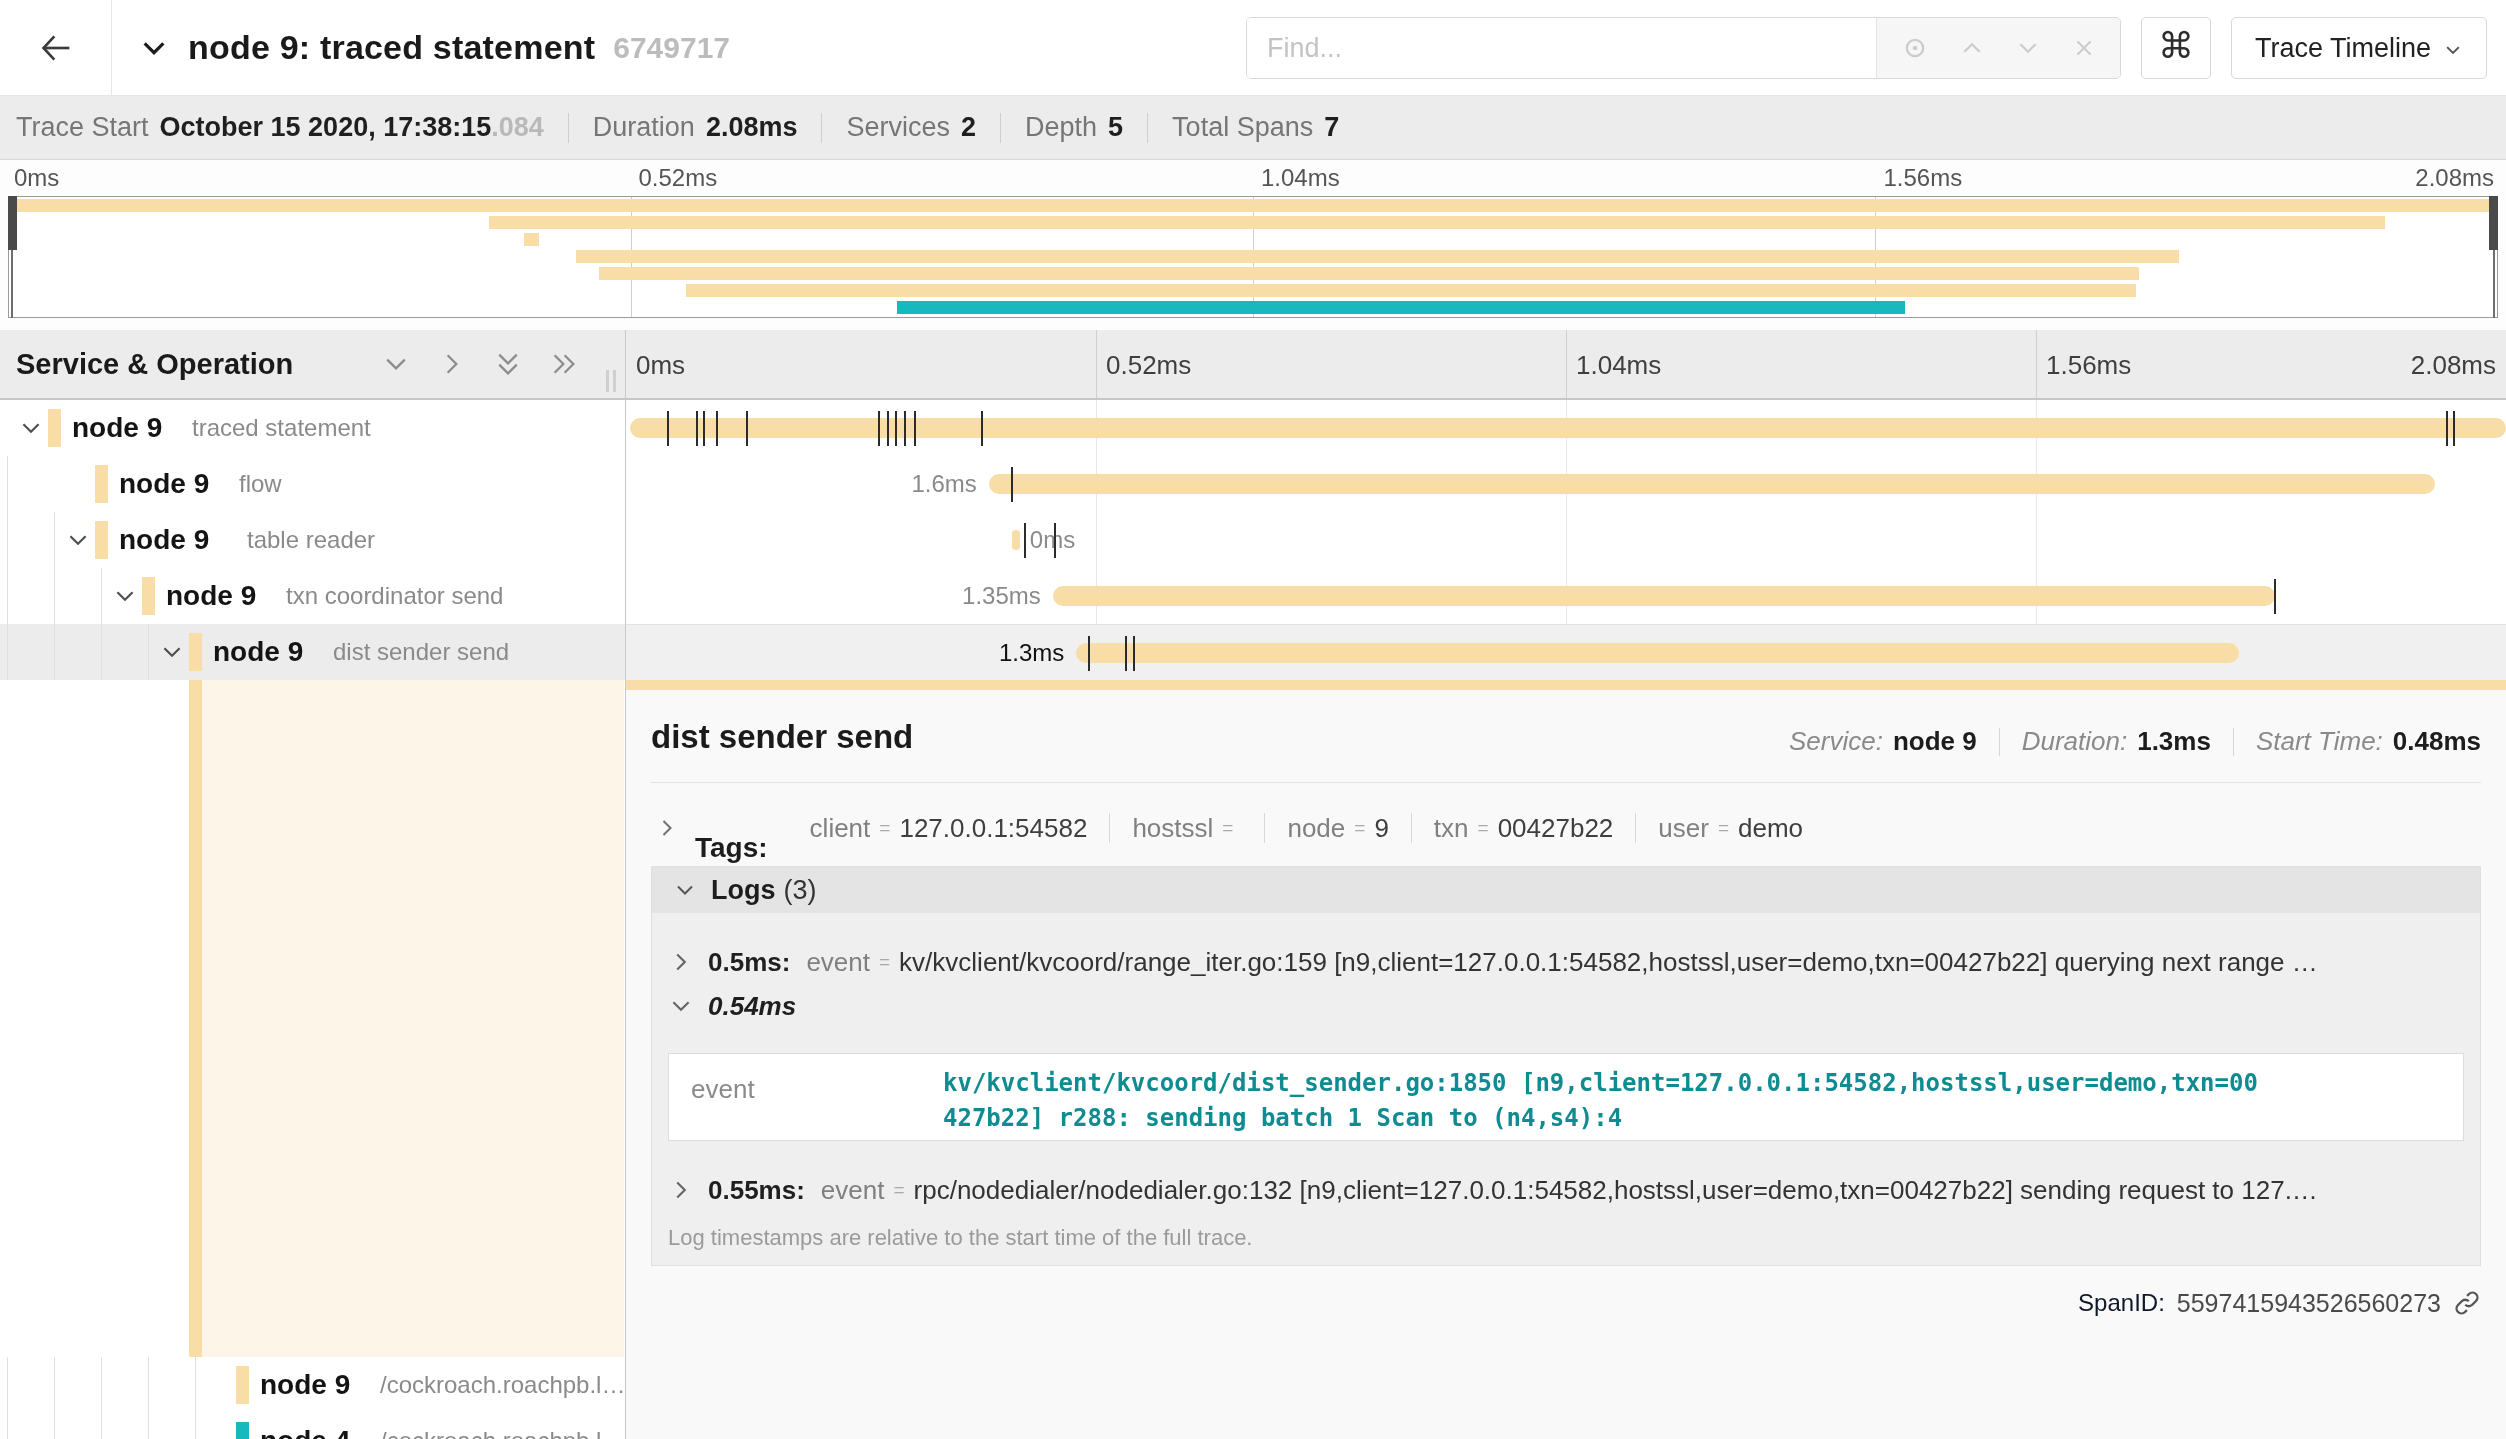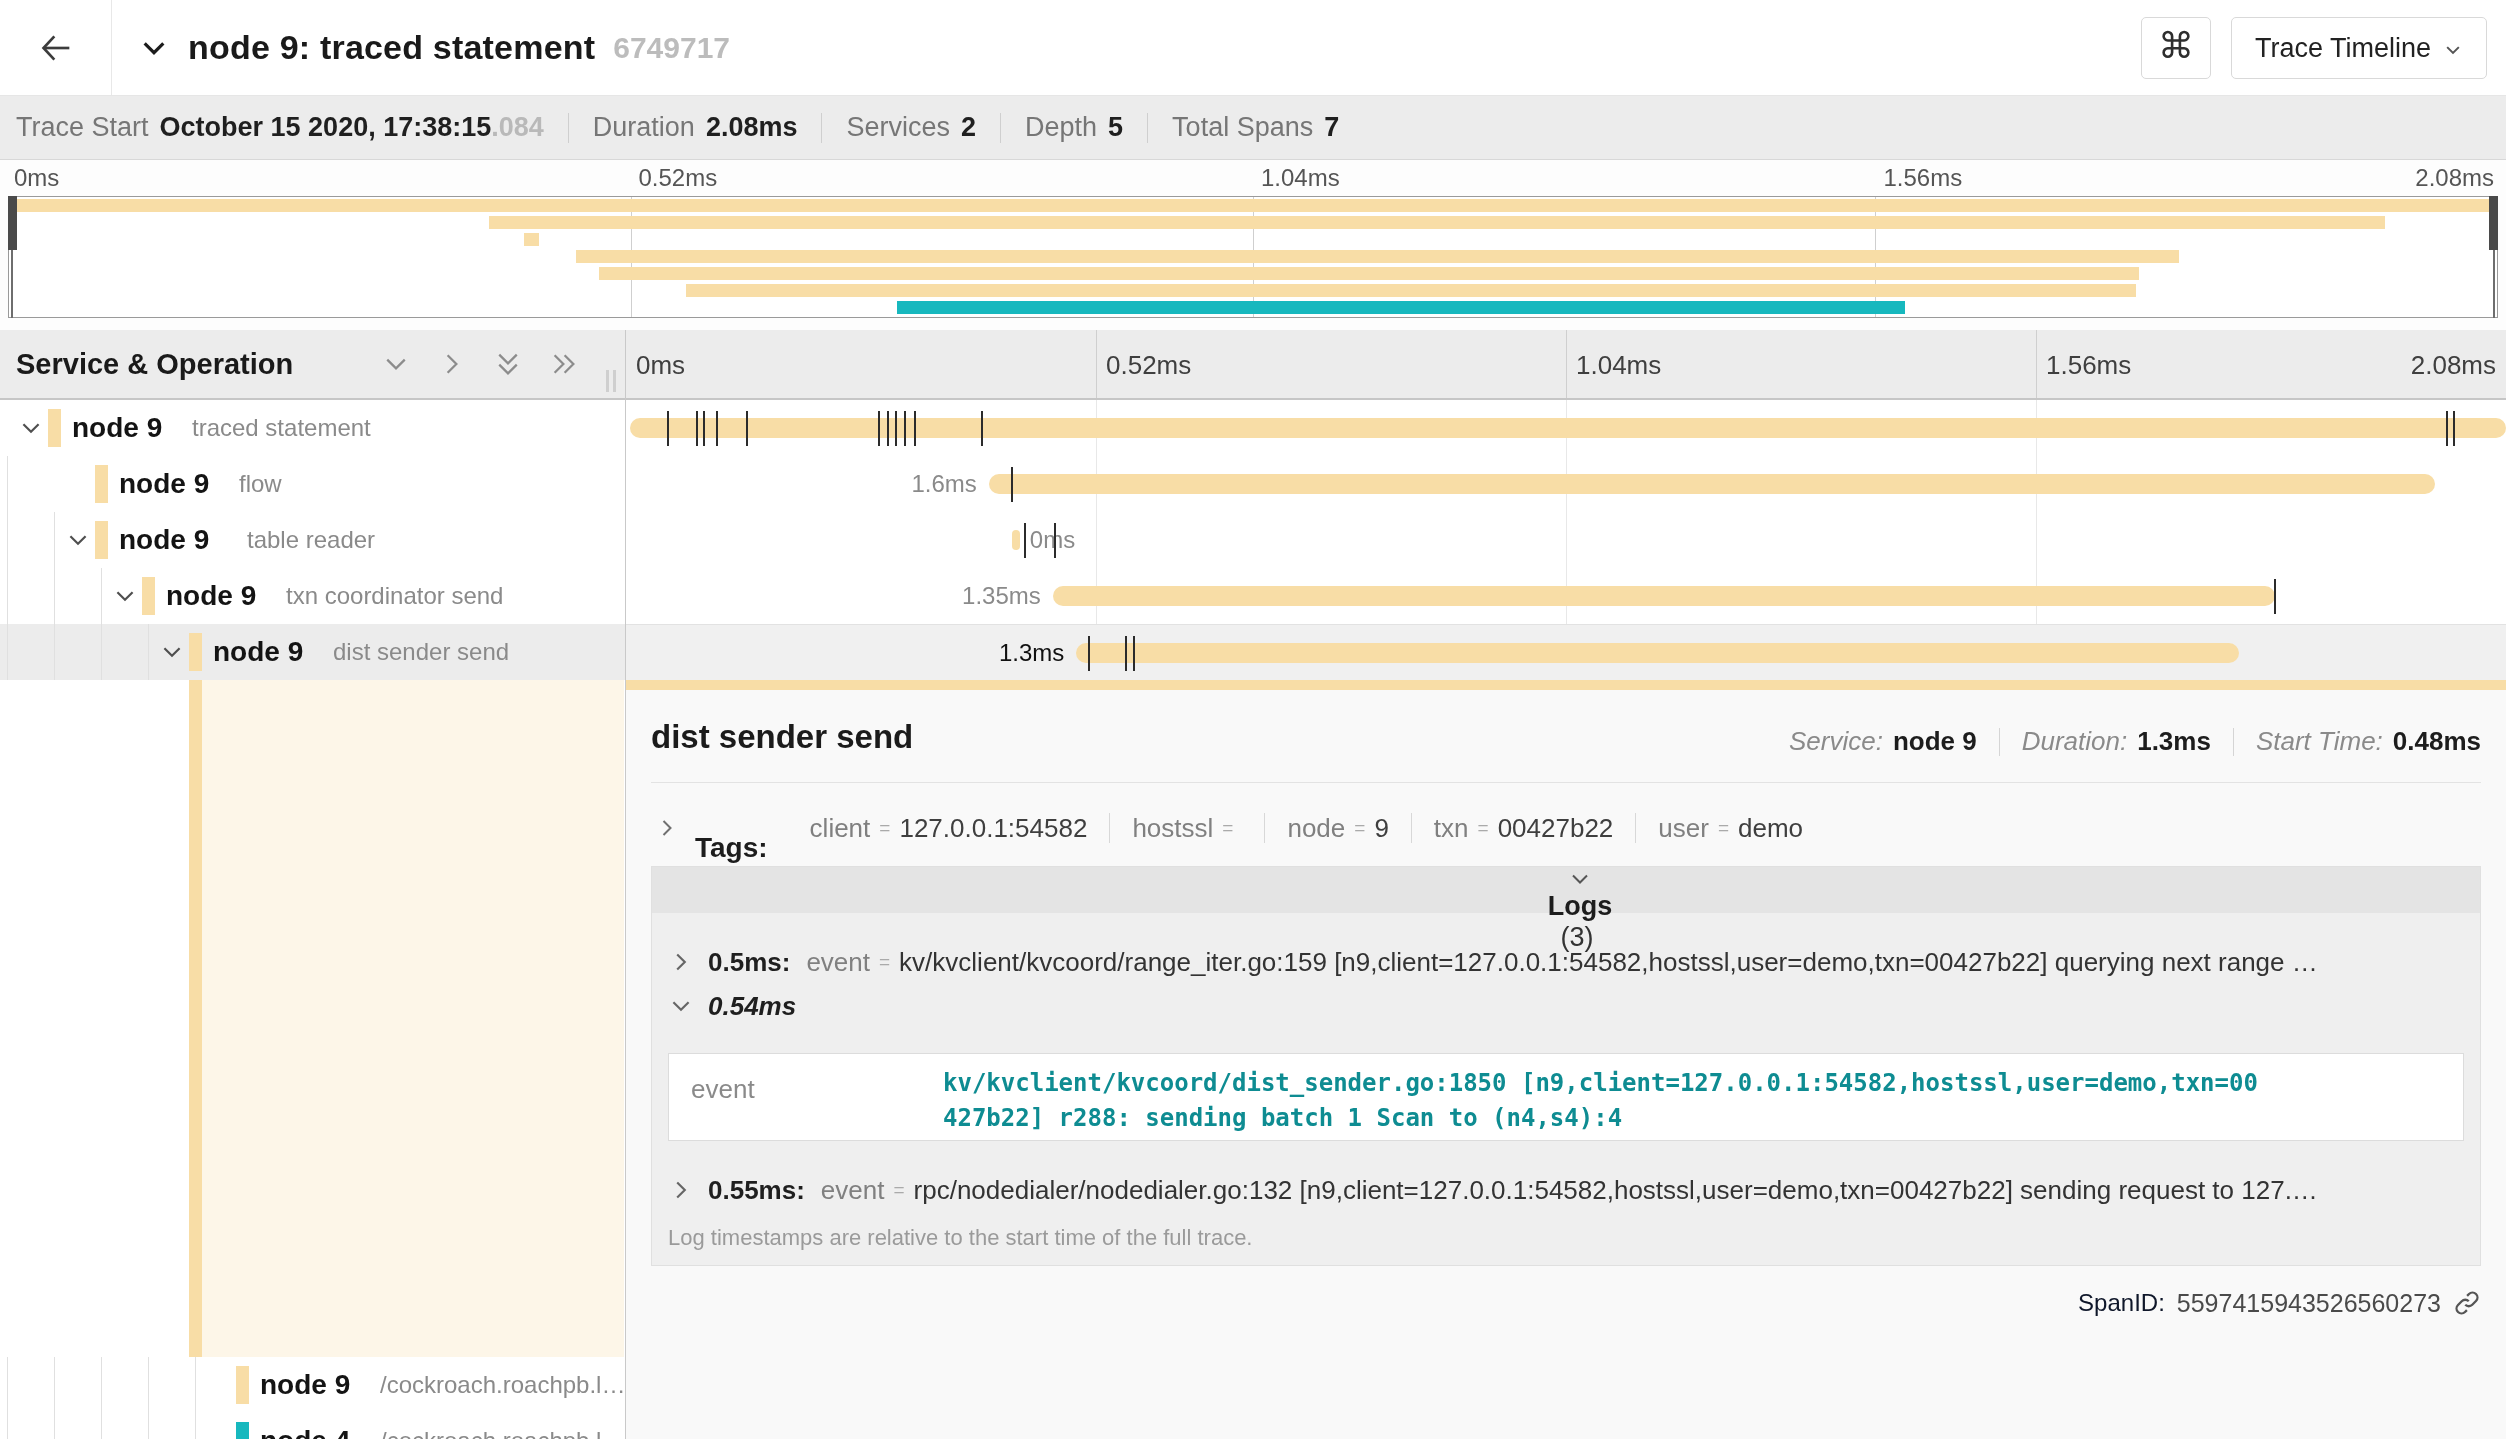--- a/index.html
+++ b/index.html
@@ -102,21 +102,21 @@
   .d-tags { position:absolute; left:25px; right:25px; top:110px; height:56px; display:flex; align-items:center; cursor:pointer; }
   .d-tags .tchev { color:#707070; margin:0 16px 0 4px; display:flex; }
   .d-tags .tlbl { font-size:28px; font-weight:bold; color:#1d1d1d; margin-right:20px;margin-top:40px; }
   .tag-item { display:flex; align-items:center; padding:0 22px; }
   .tag-item .tkey { font-size:26px; color:#808080; }
   .tag-item .teq { font-size:19px; color:#aaa; margin:0 9px; }
   .tag-item .tval { font-size:26px; color:#3f3f3f; }
   .tag-sep { width:1px; height:30px; background:#d8d8d8; }
 
   .logs-block { position:absolute; left:25px; right:25px; top:176px; height:400px; border:1px solid #e0e0e0; background:#efefef; }
-  .logs-head { height:46px; background:#e4e4e4; display:flex; align-items:center; padding-left:28px; cursor:pointer;flex-direction:column; }
+  .logs-head { height:46px; background:#e4e4e4; display:flex; align-items:center; padding-left:21px; gap:14px; cursor:pointer; }
   .logs-head .lchev { color:#555; display:flex; }
   .logs-head .llbl { font-size:27px; font-weight:bold; color:#1d1d1d; }
   .logs-head .lcount { font-size:27px; color:#333; margin-left:-6px; }
   .logs-body { position:relative; height:354px; padding:0 16px; }
   .log-row { position:absolute; left:16px; right:16px; display:flex; align-items:center; cursor:pointer; }
   .log-row .gchev { color:#666; margin-right:14px; display:flex; flex:none; }
   .log-time { font-size:26px; font-weight:bold; color:#1f1f1f; margin-right:16px; flex:none; }
   .log-key { font-size:26px; color:#808080; flex:none; }
   .log-eq { font-size:19px; color:#aaa; margin:0 9px; flex:none; }
   .log-val { font-size:26px; color:#333; white-space:nowrap; overflow:hidden; }
@@ -149,20 +149,47 @@
     <div class="title-wrap">
       <span class="title-chevron">
         <svg width="32" height="32" viewBox="0 0 24 24" fill="none" stroke="currentColor" stroke-width="2.4">
           <polyline points="5,8.5 12,15.5 19,8.5"></polyline>
         </svg>
       </span>
       <span class="trace-title">node 9: traced statement</span>
       <span class="trace-id">6749717</span>
     </div>
     <div class="hdr-right">
+      <div class="find-group">
+        <input class="find-input" placeholder="Find..." style="">
+        <div class="find-icons">
+          <span>
+            <svg width="28" height="28" viewBox="0 0 24 24" fill="none" stroke="currentColor" stroke-width="2">
+              <circle cx="12" cy="12" r="7"></circle>
+                <circle cx="12" cy="12" r="2" fill="currentColor" stroke="none"></circle>
+            </svg>
+          </span>
+          <span>
+            <svg width="26" height="26" viewBox="0 0 24 24" fill="none" stroke="currentColor" stroke-width="2">
+              <polyline points="5,15.5 12,8.5 19,15.5"></polyline>
+            </svg>
+          </span>
+          <span>
+            <svg width="26" height="26" viewBox="0 0 24 24" fill="none" stroke="currentColor" stroke-width="2">
+              <polyline points="5,8.5 12,15.5 19,8.5"></polyline>
+            </svg>
+          </span>
+          <span>
+            <svg width="26" height="26" viewBox="0 0 24 24" fill="none" stroke="currentColor" stroke-width="2">
+              <line x1="6" y1="6" x2="18" y2="18"></line>
+                <line x1="18" y1="6" x2="6" y2="18"></line>
+            </svg>
+          </span>
+        </div>
+      </div>
       <div class="sq-btn cmd-btn">⌘</div>
       <div class="sq-btn view-btn">
         <span>Trace Timeline</span>
         <span class="vchev">
           <svg width="20" height="20" viewBox="0 0 24 24" fill="none" stroke="currentColor" stroke-width="2.4">
             <polyline points="5,8.5 12,15.5 19,8.5"></polyline>
           </svg>
         </span>
       </div>
     </div>

